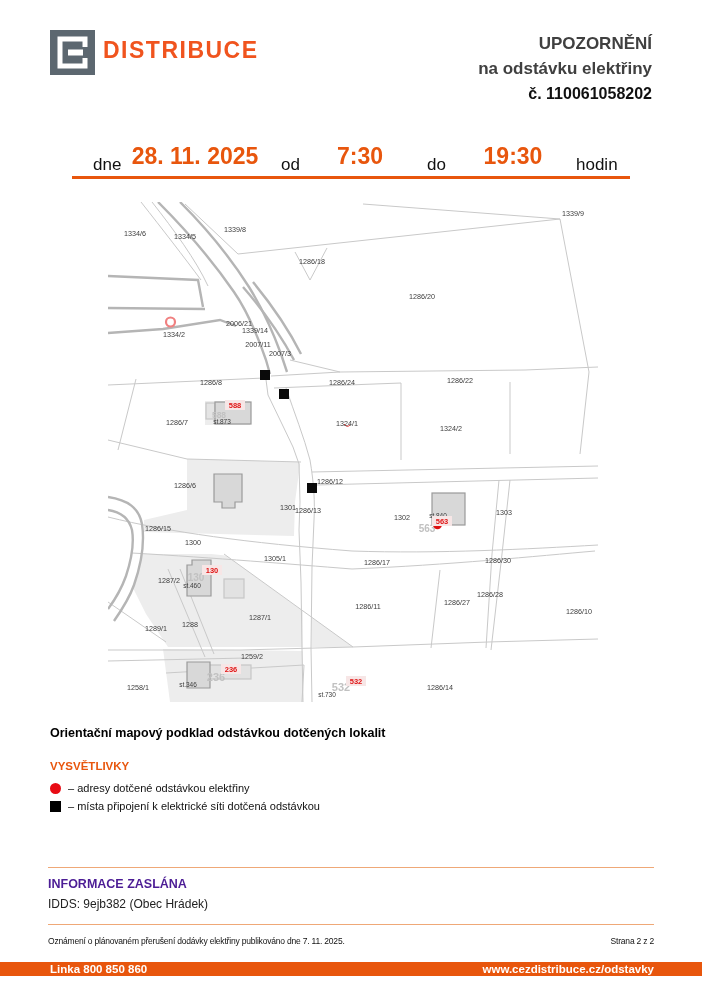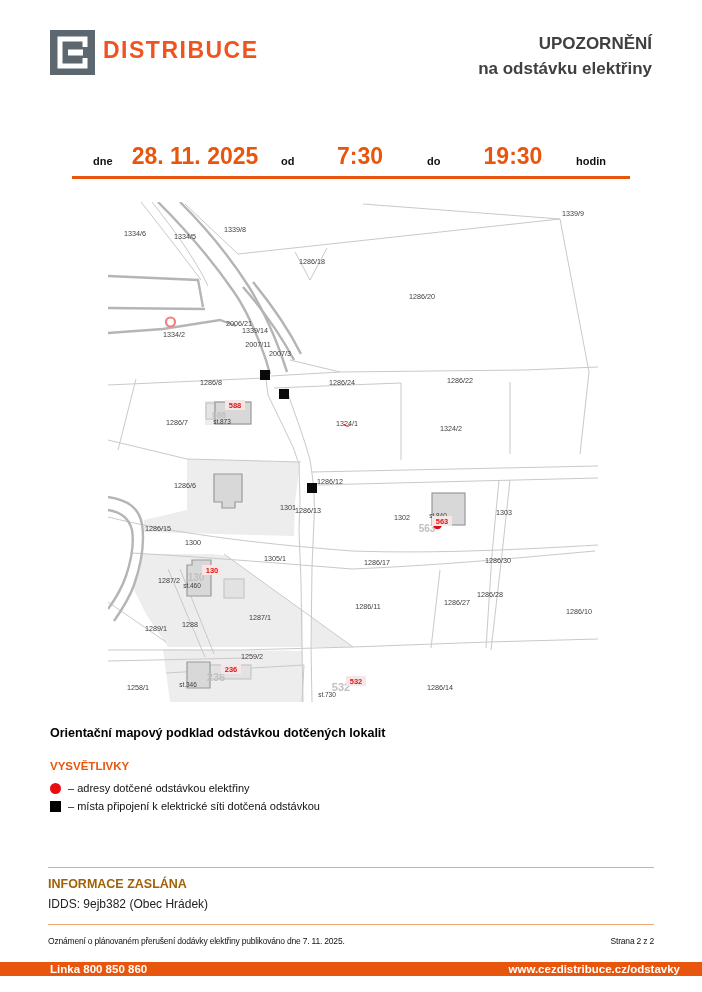--- a/index.html
+++ b/index.html
@@ -8,64 +8,65 @@
     font-family:"Liberation Sans",sans-serif;overflow:hidden;
   }
   .abs{position:absolute;}
   
   .logo{left:50px;top:30px;}
   .brand{left:103px;top:37px;font-size:23px;font-weight:bold;color:#F0541E;letter-spacing:1.5px;}
   .notice{right:50px;top:31px;text-align:right;line-height:25px;font-weight:bold;}
   .notice-l1,.notice-l2{font-size:17px;color:#404040;text-align:right;}
   .notice-l3{font-size:16px;color:#111;}
   
-  .sm-b{font-size:11px;font-weight:bold;color:#111;}
+  .sm-b{font-size:17px;font-weight:normal;color:#111;}
   .big-o{font-size:23px;font-weight:bold;color:#E8560D;text-align:center;}
   .underline{left:72px;top:176px;width:558px;height:3px;background:#E8560D;}
   
   .map-wrap{left:108px;top:202px;width:490px;height:500px;}
   #map-svg text{font-family:"Liberation Sans",sans-serif;text-anchor:middle;dominant-baseline:central;}
   .map-lbl{font-size:7.2px;fill:#3c3c3c;}
   .map-small{font-size:6.5px;fill:#3c3c3c;}
   .map-red{font-size:7.5px;font-weight:bold;fill:#e01515;}
   .map-gray{font-weight:bold;fill:#c1c1c1;}
   
   .map-title{left:50px;top:726px;font-size:12.5px;font-weight:bold;color:#000000;}
   .legend-title{left:50px;top:760px;font-size:11.5px;font-weight:bold;color:#E8560D;}
   .legend-item{position:absolute;left:50px;display:flex;align-items:center;height:14px;}
   .legend-item .txt{font-size:11px;color:#111;margin-left:7px;}
   .sym{display:inline-block;width:11px;height:11px;}
   .sym-red-circle{background:#e80b14;border-radius:50%;}
   .sym-black-square{background:#000;}
   .rule{left:48px;width:606px;height:1px;background:#EFA877;}
-  .info-title{left:48px;top:877px;font-size:12.5px;font-weight:bold;color:#a16207;}
+  .info-title{left:48px;top:877px;font-size:12.5px;font-weight:bold;color:#4c1d95;}
   .info-idds{left:48px;top:897px;font-size:12px;color:#222;text-align:center;}
   .footnote{left:48px;top:936px;width:606px;display:flex;justify-content:space-between;font-size:8.5px;color:#111;letter-spacing:-0.2px;gap:36px;}
   .footerbar{left:0;top:962px;width:702px;height:14px;background:#E8560D;color:#fff;
     display:flex;align-items:center;justify-content:space-between;box-sizing:border-box;
-    padding:0 22px 0 50px;font-size:11.5px;font-weight:bold;text-align:right;}
+    padding:0 48px 0 50px;font-size:11.5px;font-weight:bold;text-align:right;}
 </style>
 </head>
 <body>
 
 <div class="page">
 
   <div class="abs logo">
     <svg width="45" height="45" viewBox="0 0 45 45">
       <rect width="45" height="45" fill="#5C6770"></rect>
       <rect x="10" y="9" width="25" height="27" fill="none" stroke="#fff" stroke-width="5"></rect>
       <rect x="30" y="17" width="15" height="11" fill="#5C6770"></rect>
       <rect x="18" y="19.5" width="15" height="6" fill="#fff"></rect>
     </svg>
   </div>
   <div class="abs brand">DISTRIBUCE</div>
 
   <div class="abs notice">
     <div class="notice-l1">UPOZORNĚNÍ</div>
     <div class="notice-l2">na odstávku elektřiny</div>
+    <div class="notice-l3">č. 110061058202</div>
   </div>
 
   <span class="abs sm-b" style="left:93px;top:155px;">dne</span>
   <span class="abs big-o" style="left:128px;top:143px;width:134px;">28. 11. 2025</span>
   <span class="abs sm-b" style="left:281px;top:155px;">od</span>
   <span class="abs big-o" style="left:325px;top:143px;width:70px;">7:30</span>
   <span class="abs sm-b" style="left:427px;top:155px;">do</span>
   <span class="abs big-o" style="left:473px;top:143px;width:80px;">19:30</span>
   <span class="abs sm-b" style="left:576px;top:155px;">hodin</span>
   <div class="abs underline"></div>

